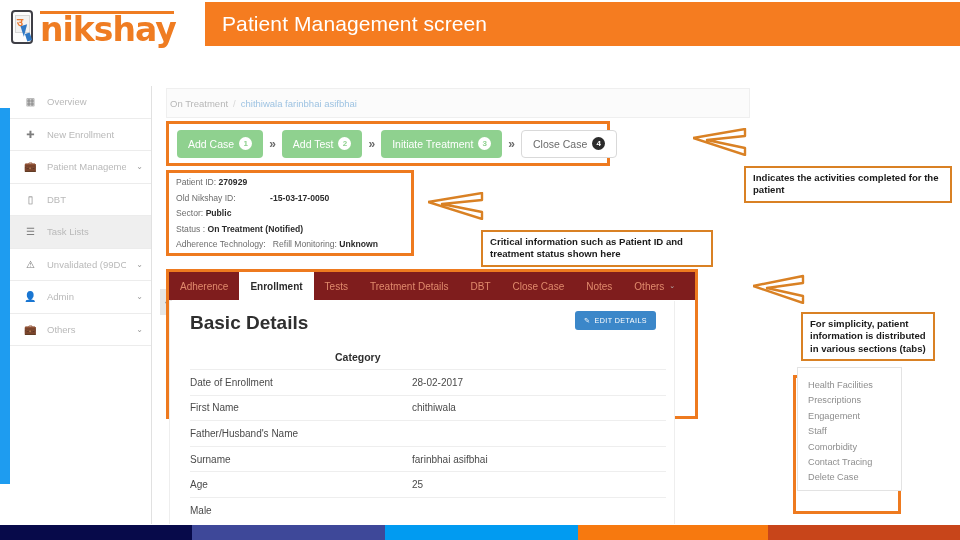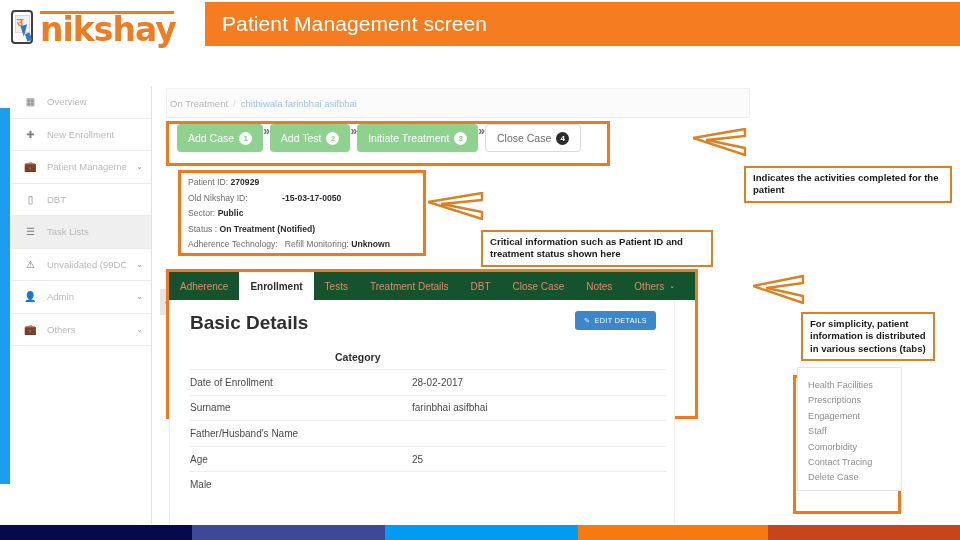--- a/index.html
+++ b/index.html
@@ -122,21 +122,21 @@
   .breadcrumb .cur { color: #9ec3e2; }
   .bc-panel {
     position: absolute; left: 14px; top: 2px; right: 18px; height: 30px;
     background: #fbfbfb; border: 1px solid #efefef;
   }
 
   
   .steps-frame {
     position: absolute; left: 14px; top: 35px; width: 444px; height: 45px;
     border: 3px solid #ee7a1f; background: #ffffff;
-    display: flex; padding-left: 8px; gap: 0;
+    display: flex; align-items: center; padding-left: 8px; gap: 6px;
   }
   .step {
     height: 28px; border-radius: 4px; background: #8fd18f;
     display: flex; align-items: center; gap: 5px;
     padding: 0 11px; color: #ffffff; font-size: 10.5px; white-space: nowrap;
   }
   .step.inactive {
     background: #ffffff; border: 1px solid #d9d9d9; color: #6b6b6b;
   }
   .step .num {
@@ -146,37 +146,36 @@
     font-weight: bold;
   }
   .step.inactive .num { background: #2b2b2b; color: #ffffff; }
   .chev { color: #6b6b6b; font-size: 12px; font-weight: bold; }
 
   
   .pinfo {
     position: absolute; left: 14px; top: 84px; width: 248px; height: 86px;
     border: 3px solid #ee7a1f; background: #ffffff;
     padding: 5px 0 0 7px;
-    margin-left: 12px;
   }
   .pinfo .row {
     font-size: 8.6px; color: #6c6c6c; line-height: 1;
     margin-bottom: 7px; white-space: nowrap;
   }
   .pinfo .row b { color: #2b2b2b; font-weight: bold; }
   .pinfo .oldid { display: inline-block; margin-left: 32px; }
 
   
   .tabs-frame {
     position: absolute; left: 14px; top: 183px; width: 532px; height: 150px;
     border: 3px solid #ee7a1f;
   }
   .tabs-bar {
     position: absolute; left: 17px; top: 186px; width: 526px; height: 28px;
-    background: #14532d; display: flex; align-items: stretch;
+    background: #7f1d1d; display: flex; align-items: stretch;
   }
   .tab {
     display: flex; align-items: center; padding: 0 11px;
     font-size: 10px; color: #e08a6c; white-space: nowrap;
   }
   .tab.active {
     background: #ffffff; color: #2b2b2b; font-weight: bold;
   }
   .tab .tcaret { margin-left: 5px; color: #b9b9b9; font-size: 7px; }
 
@@ -398,26 +397,30 @@
           <div class="hrow">
             <div class="c1"></div>
             <div>Category</div>
           </div>
           <div id="detail-rows">
               <div class="trow">
                 <div class="c1">Date of Enrollment</div>
                 <div class="c2">28-02-2017</div>
               </div>
               <div class="trow">
+                <div class="c1">First Name</div>
+                <div class="c2">chithiwala</div>
+              </div>
+              <div class="trow">
+                <div class="c1">Father/Husband's Name</div>
+                <div class="c2"></div>
+              </div>
+              <div class="trow">
                 <div class="c1">Surname</div>
                 <div class="c2">farinbhai asifbhai</div>
-              </div>
-              <div class="trow">
-                <div class="c1">Father/Husband's Name</div>
-                <div class="c2"></div>
               </div>
               <div class="trow">
                 <div class="c1">Age</div>
                 <div class="c2">25</div>
               </div>
               <div class="trow">
                 <div class="c2">Male</div>
               </div>
             </div>
         </div>

